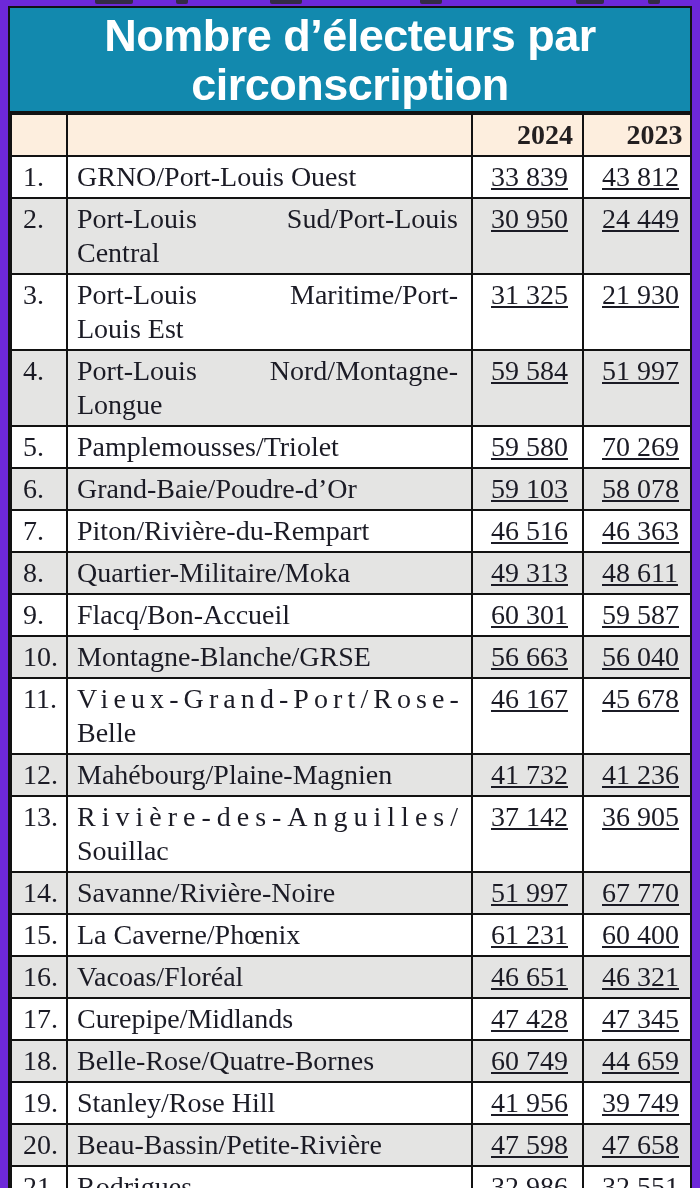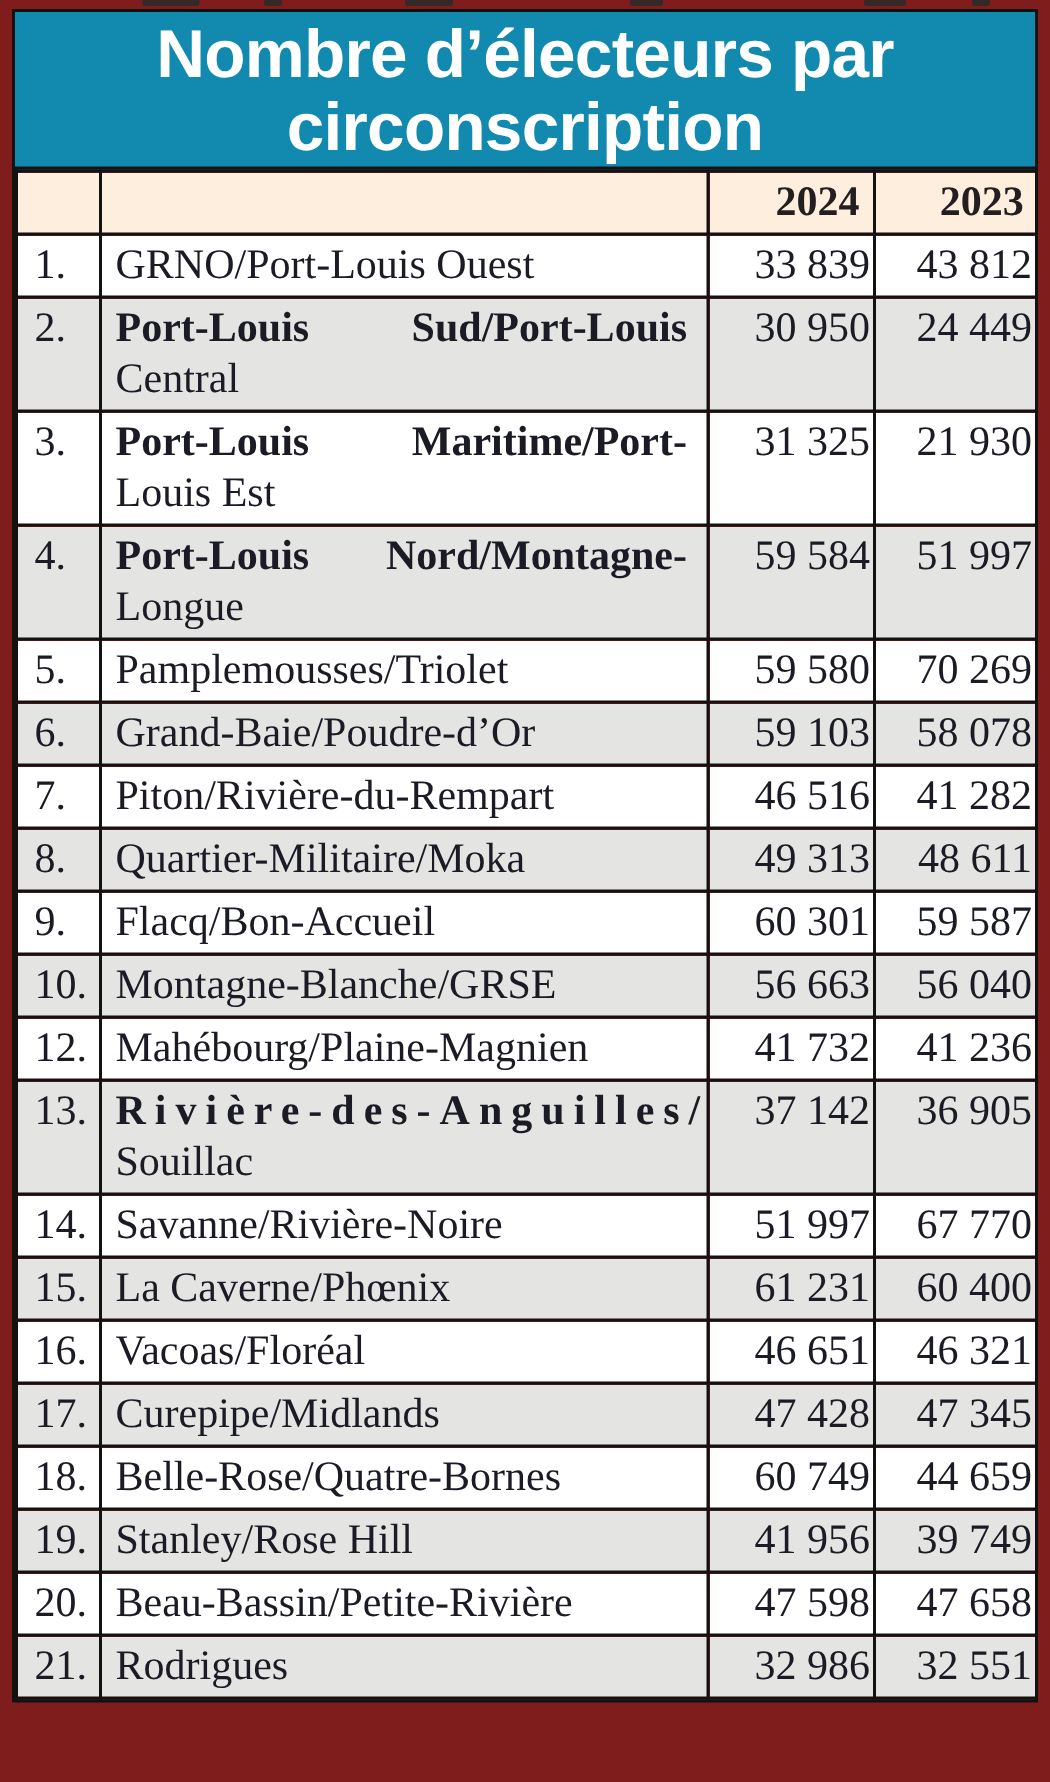--- a/index.html
+++ b/index.html
@@ -6,21 +6,21 @@
     margin: 0;
     padding: 0;
     background: #ffffff;
     width: 700px;
     font-family: "Liberation Serif", serif;
   }
   .page {
     position: relative;
     width: 700px;
     height: 1188px;
-    background: #7f1d1d;
+    background: #6d28d9;
     overflow: hidden;
   }
   
   .top-strip {
     position: relative;
     height: 6px;
     width: 100%;
   }
   .top-strip .mark {
     position: absolute;
@@ -87,29 +87,29 @@
 
   td.num {
     text-align: left;
     padding-left: 11px;
   }
   td.name {
     padding-left: 9px;
     padding-right: 13px;
   }
   td.val {
-    text-align: right;
-    padding-left: 2px;
+    text-align: left;
+    padding-left: 18px;
     padding-right: 2px;
+    text-decoration: underline;
   }
   .name-line { display: block; }
   .name-line.justify {
     text-align: justify;
     text-align-last: justify;
-    font-weight: bold;
   }
   .name-line .probe { white-space: pre; }
 </style>
 </head>
 <body>
 
 <div class="page">
 
   <div class="top-strip">
     <span class="mark m1"></span>
@@ -199,21 +199,21 @@
     <td class="val">59 103</td>
     <td class="val">58 078</td>
   </tr>
 
   <tr>
     <td class="num">7.</td>
     <td class="name">
               <span class="name-line">Piton/Rivière-du-Rempart</span>
             </td>
     <td class="val">46 516</td>
-    <td class="val">41 282</td>
+    <td class="val">46 363</td>
   </tr>
 
   <tr>
     <td class="num">8.</td>
     <td class="name">
               <span class="name-line">Quartier-Militaire/Moka</span>
             </td>
     <td class="val">49 313</td>
     <td class="val">48 611</td>
   </tr>
@@ -229,20 +229,29 @@
 
   <tr>
     <td class="num">10.</td>
     <td class="name">
               <span class="name-line">Montagne-Blanche/GRSE</span>
             </td>
     <td class="val">56 663</td>
     <td class="val">56 040</td>
   </tr>
 
+  <tr>
+    <td class="num">11.</td>
+    <td class="name">
+              <span class="name-line justify"><span class="probe" style="letter-spacing: 5.08381px;">Vieux-Grand-Port/Rose-</span></span>
+              <span class="name-line">Belle</span>
+            </td>
+    <td class="val">46 167</td>
+    <td class="val">45 678</td>
+  </tr>
 
   <tr>
     <td class="num">12.</td>
     <td class="name">
               <span class="name-line">Mahébourg/Plaine-Magnien</span>
             </td>
     <td class="val">41 732</td>
     <td class="val">41 236</td>
   </tr>
 

